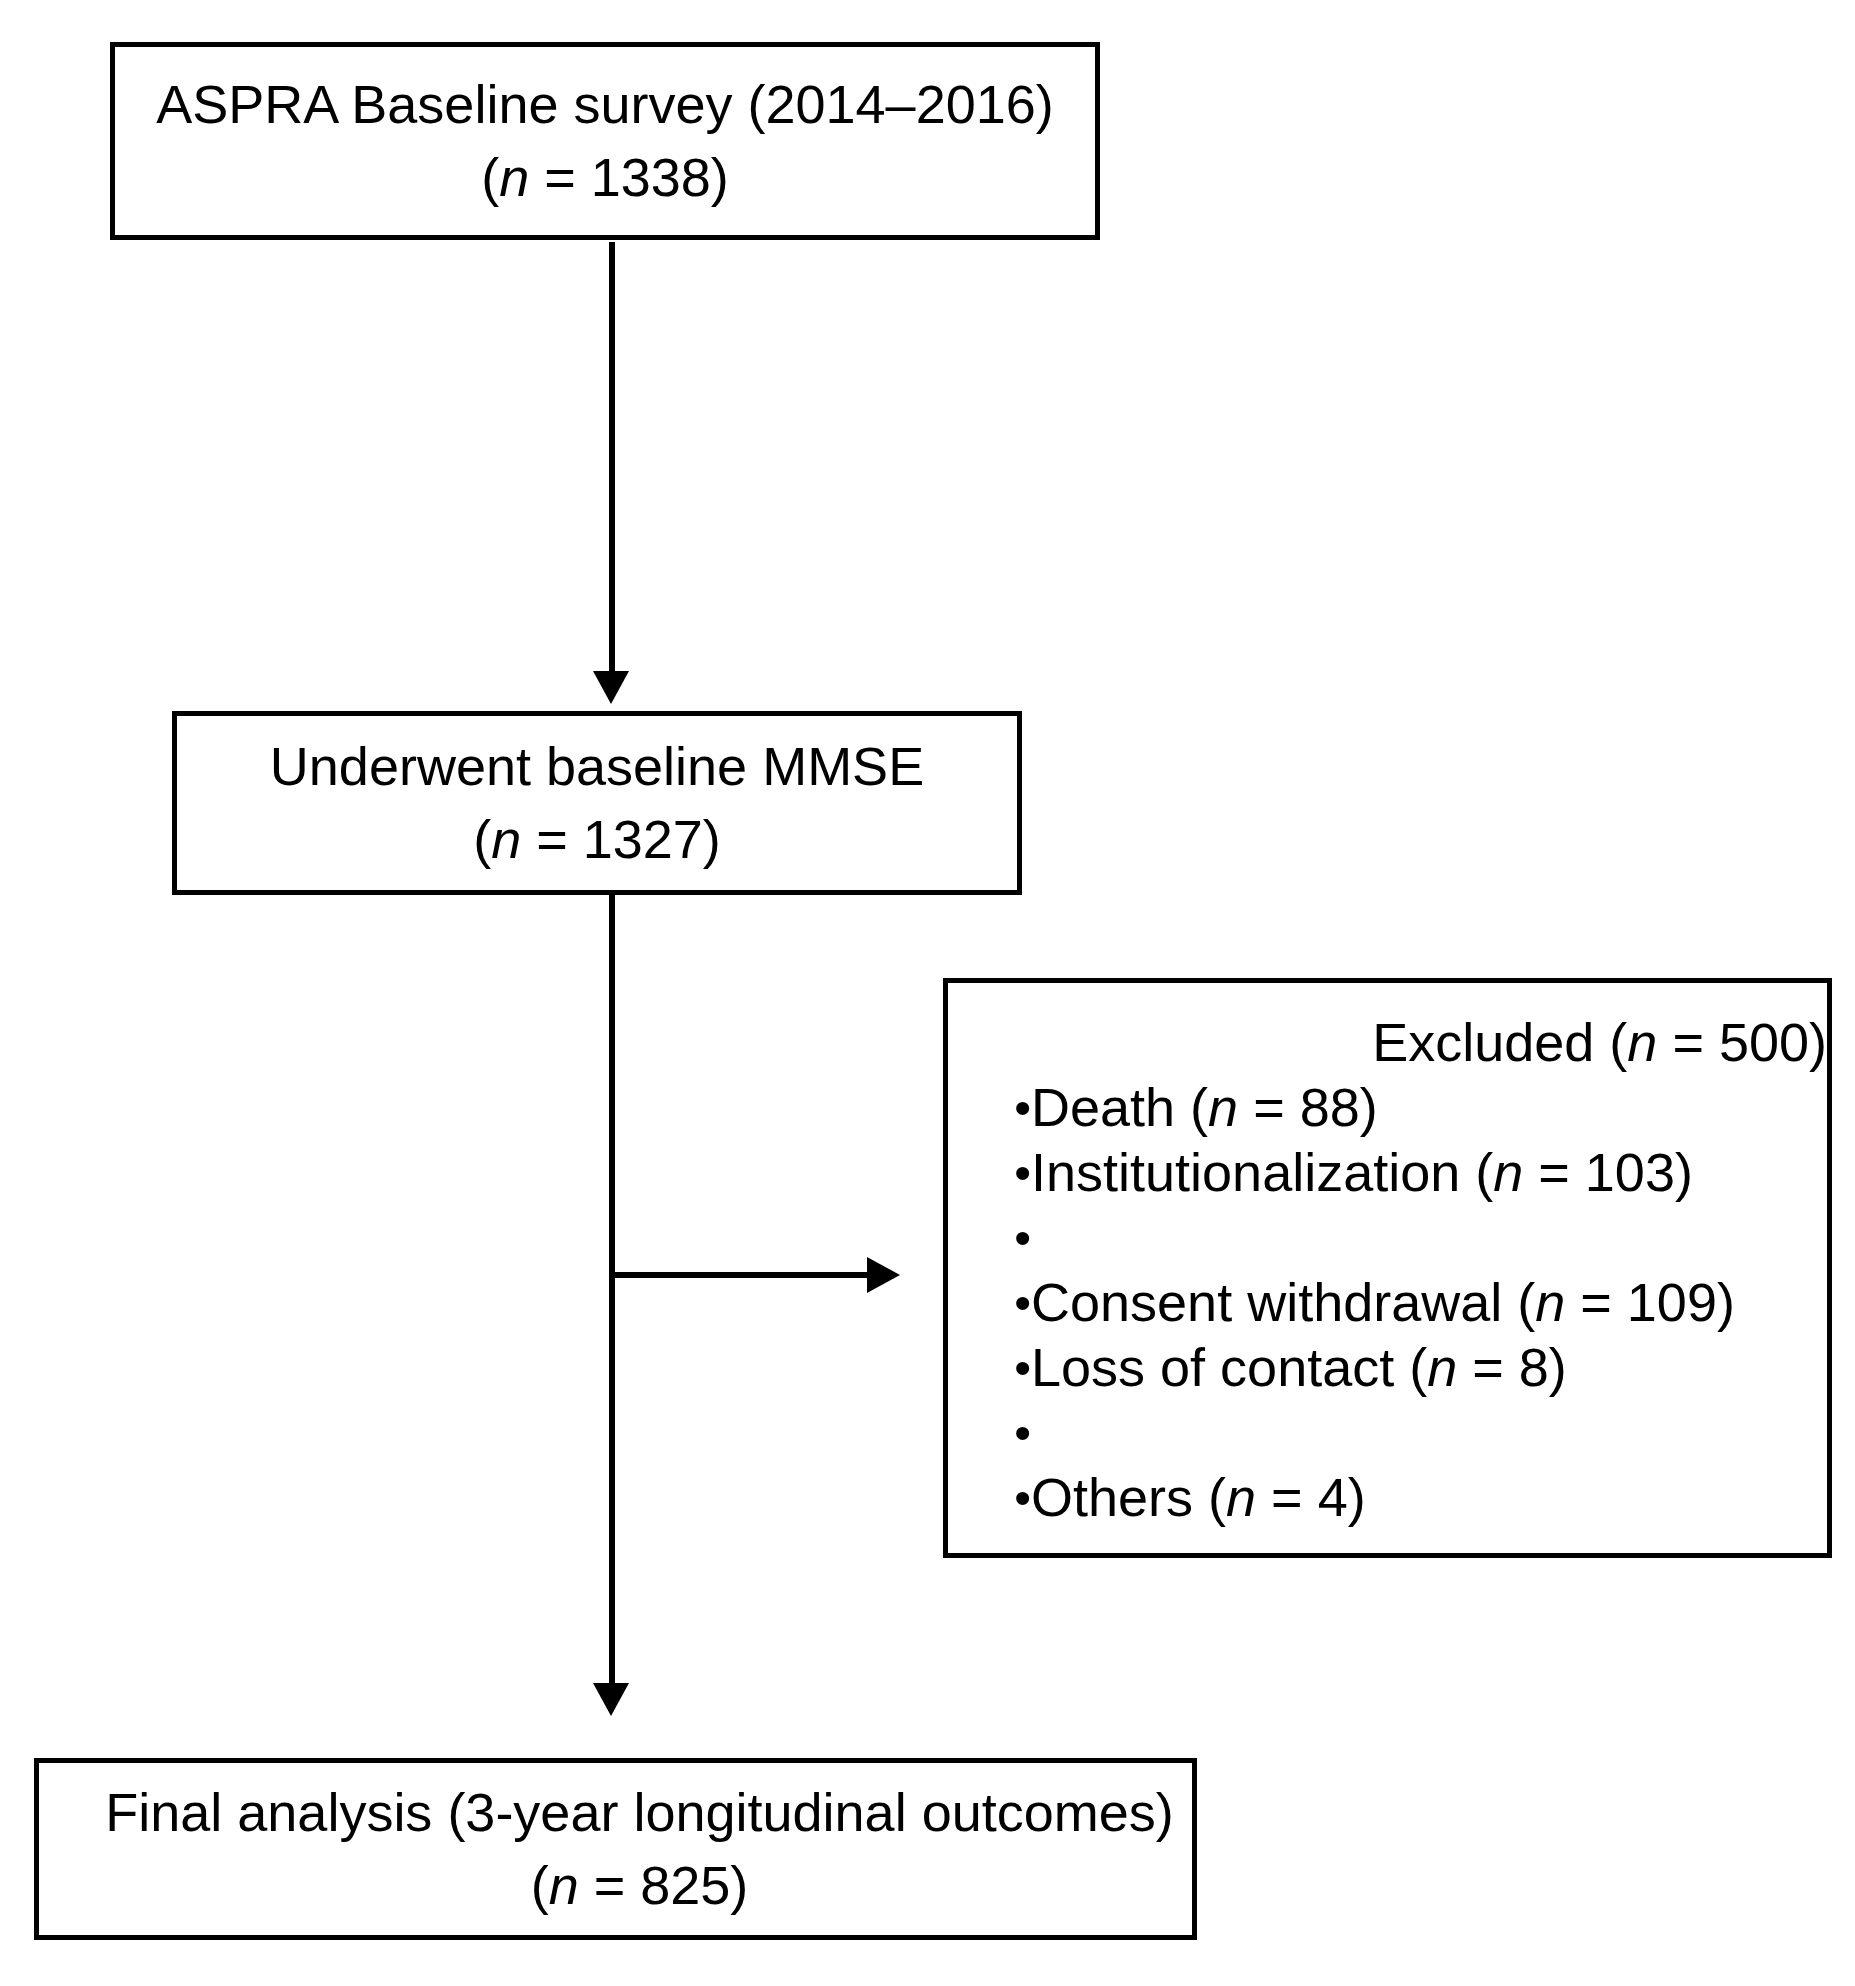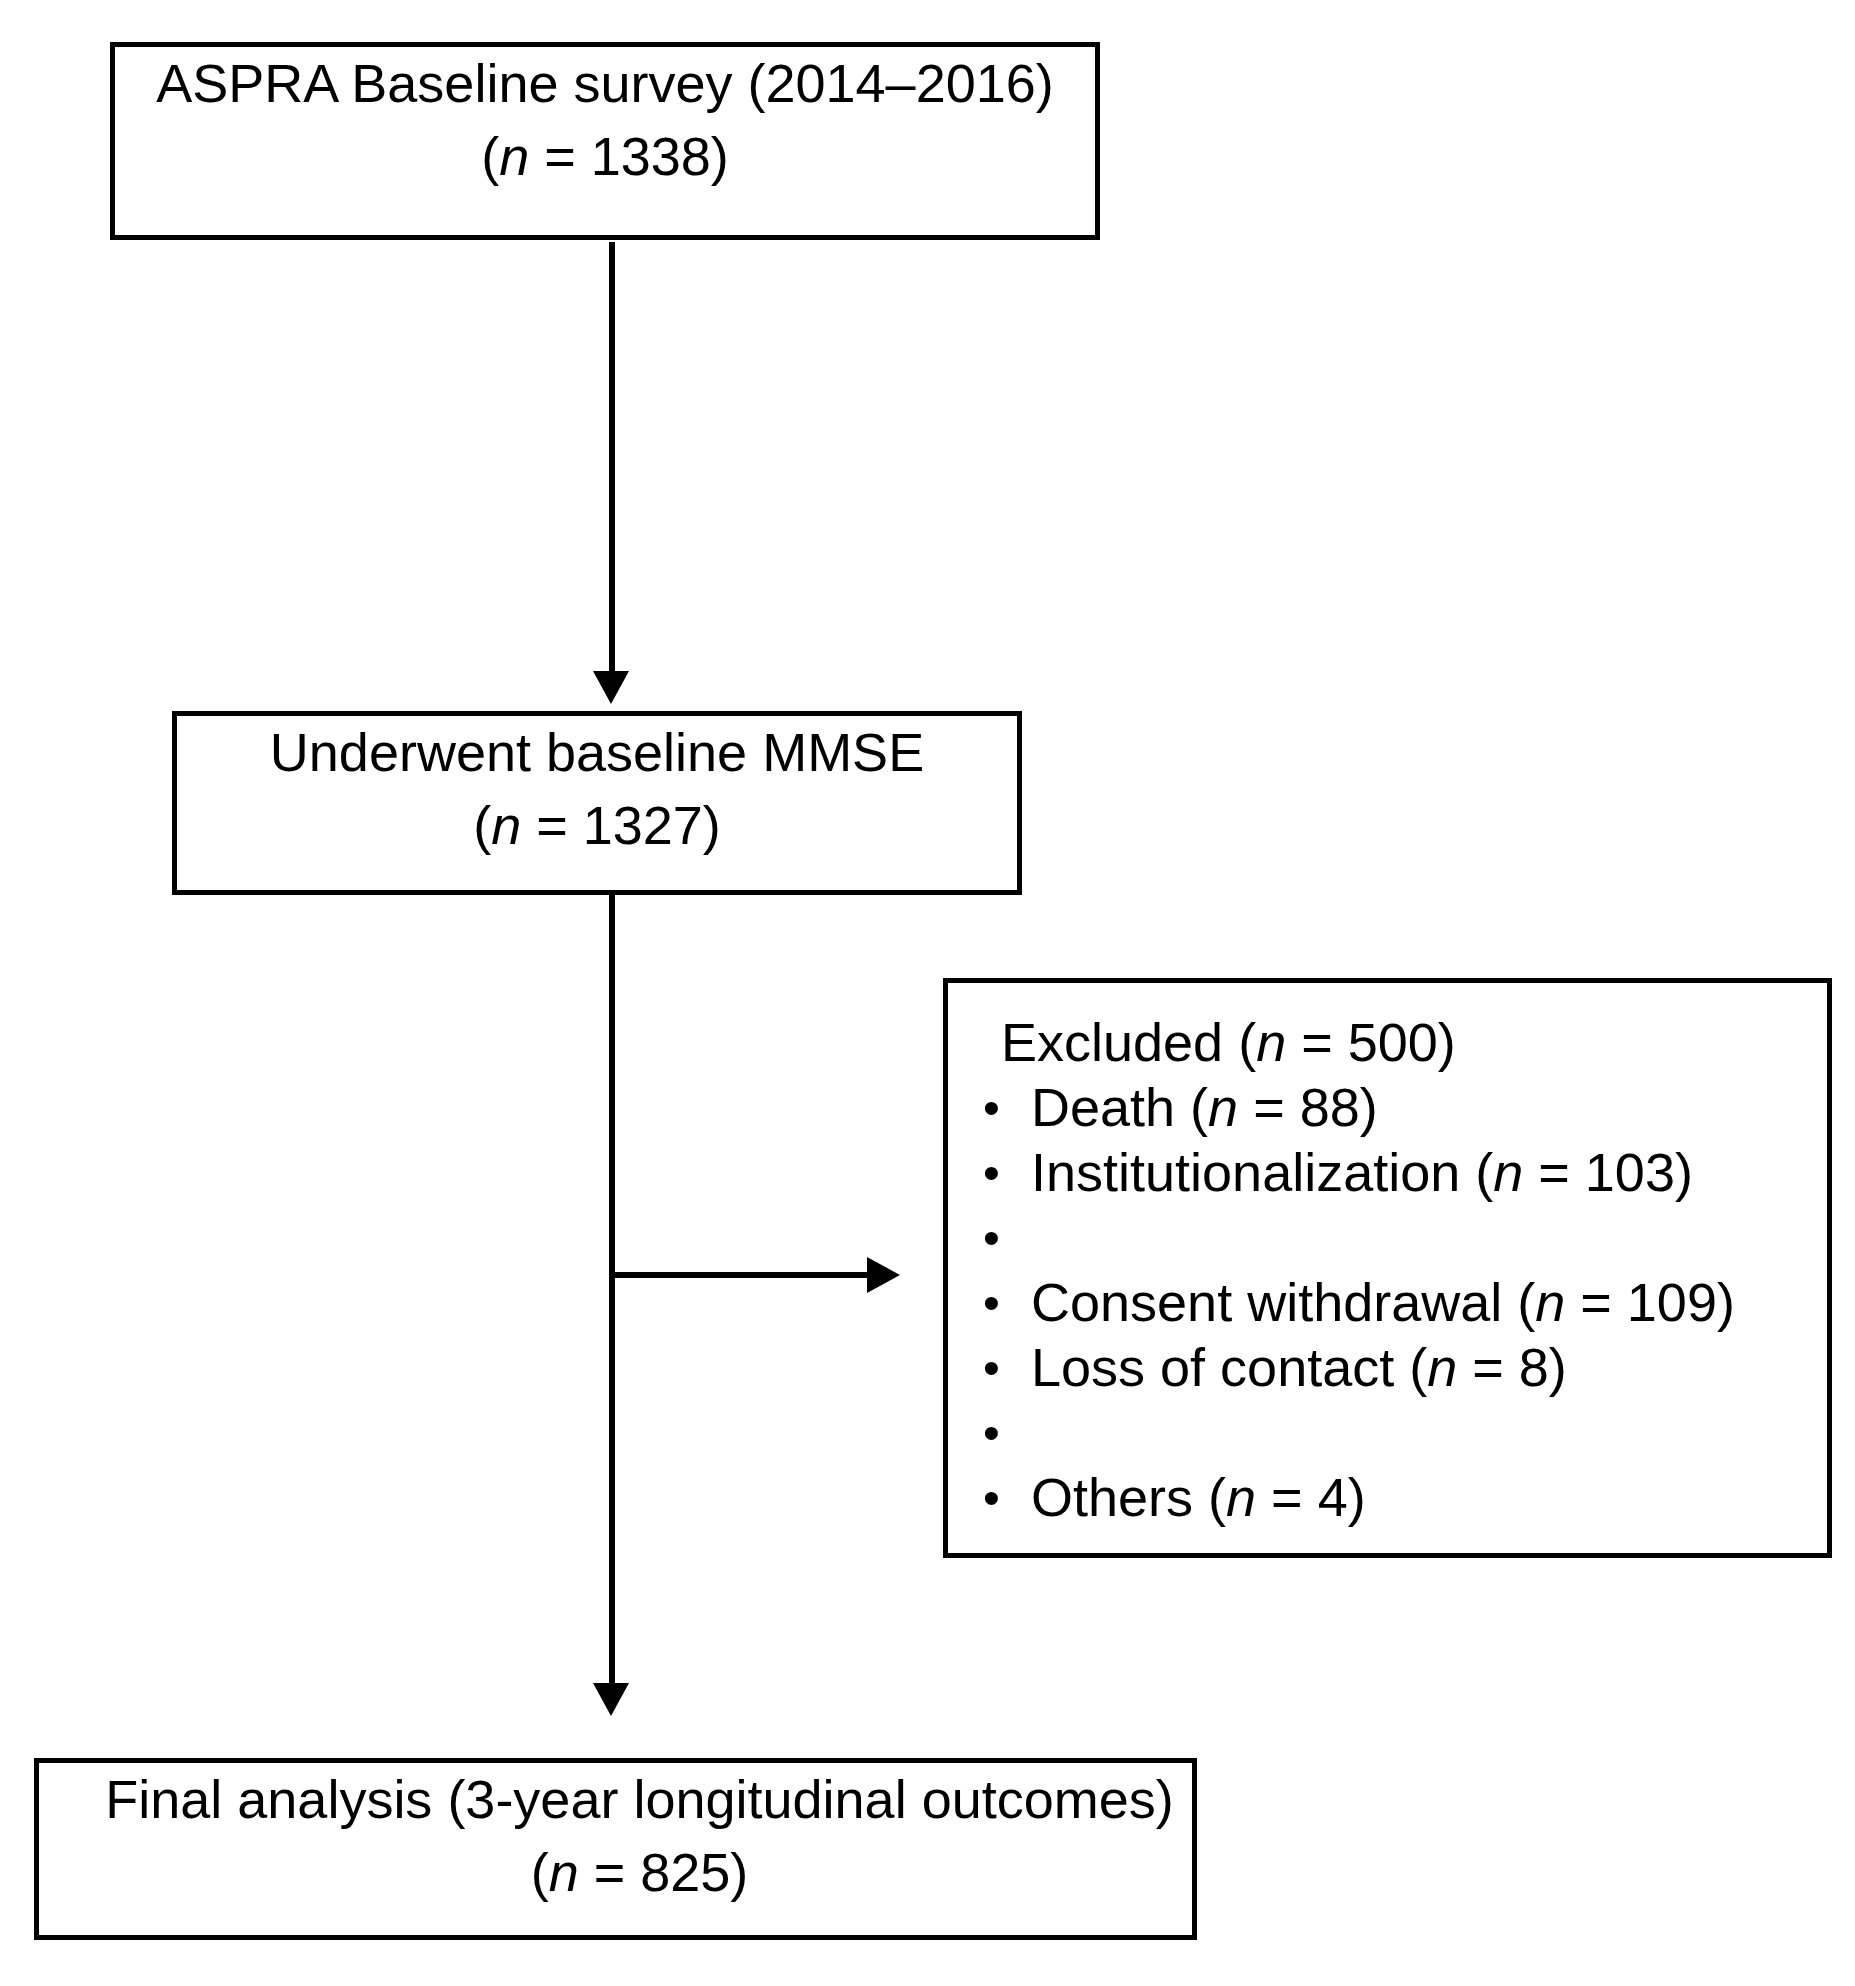--- a/index.html
+++ b/index.html
@@ -16,35 +16,36 @@
     color: #000000;
     font-size: 54px;
   }
   .box {
     position: absolute;
     box-sizing: border-box;
     border: 5px solid #000000;
     background: #ffffff;
     display: flex;
     flex-direction: column;
+    justify-content: center;
     align-items: center;
     text-align: center;
     line-height: 73px;
   }
   #box-baseline { left: 110px; top: 42px;   width: 990px; height: 198px; }
   #box-mmse     { left: 172px; top: 711px;  width: 850px; height: 184px; }
   #box-final    { left: 34px;  top: 1758px; width: 1163px; height: 182px; padding-left: 48px; }
 
   #box-excluded {
     position: absolute;
     box-sizing: border-box;
     left: 943px; top: 978px; width: 889px; height: 580px;
     border: 5px solid #000000;
     background: #ffffff;
-    text-align: left;
+    text-align: right;
     line-height: 65px;
     padding-top: 27px;
   }
   .excl-header { padding-left: 53px; white-space: nowrap; }
   .excl-list { list-style: none; margin: 0; padding: 0; }
   .excl-item { display: flex; white-space: nowrap; }
   .bullet {
     display: inline-block;
     box-sizing: border-box;
     width: 83px;

